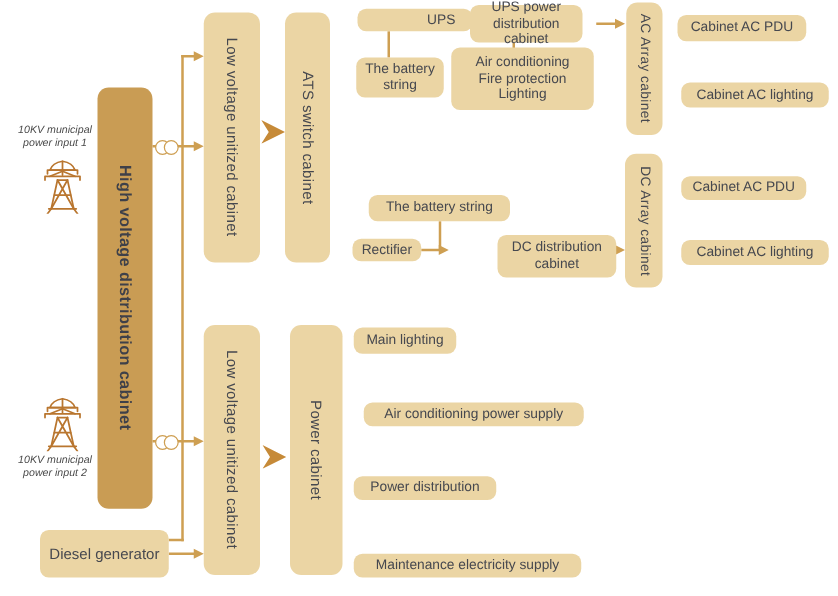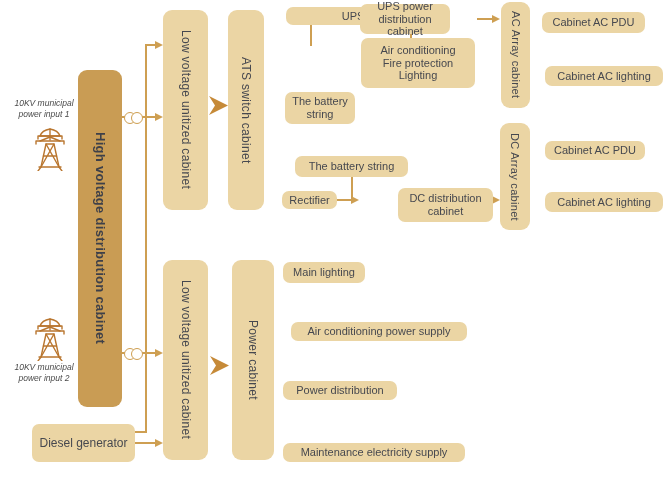--- a/index.html
+++ b/index.html
@@ -86,24 +86,24 @@
 
   <svg class="icon" style="left:209px;top:96px;" width="19" height="19" viewBox="0 0 19 19">
     <polygon points="0,0 19,9.5 0,19 6,9.5" fill="#C68A38"></polygon>
   </svg>
   <svg class="icon" style="left:210px;top:356px;" width="19" height="19" viewBox="0 0 19 19">
     <polygon points="0,0 19,9.5 0,19 6,9.5" fill="#C68A38"></polygon>
   </svg>
 
   <div class="box" style="left:286px;top:7px;width:50px;height:18px;padding-left:42px;">UPS</div>
 
-  <div class="box" style="left:285px;top:46px;width:70px;height:32px;margin-top:46px;">The battery
+  <div class="box" style="left:285px;top:46px;width:70px;height:32px;">The battery
 string</div>
 
-  <div class="box" style="left:360px;top:4px;width:90px;height:30px;">UPS power
+  <div class="box" style="left:376px;top:4px;width:90px;height:30px;">UPS power
 distribution cabinet</div>
 
   <div class="box" style="left:361px;top:38px;width:114px;height:50px;">Air conditioning
 Fire protection
 Lighting</div>
 
   <div class="box vbox" style="left:501px;top:2px;width:29px;height:106px;">
     <span class="vt" style="font-size:11px;">AC Array cabinet</span>
   </div>
 

